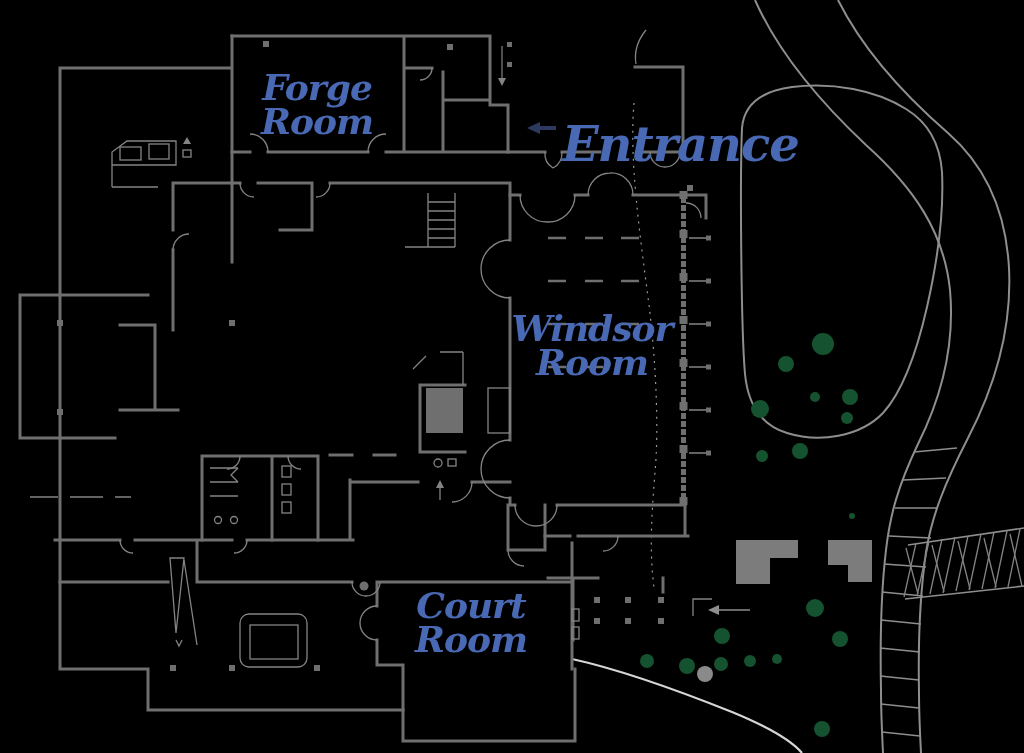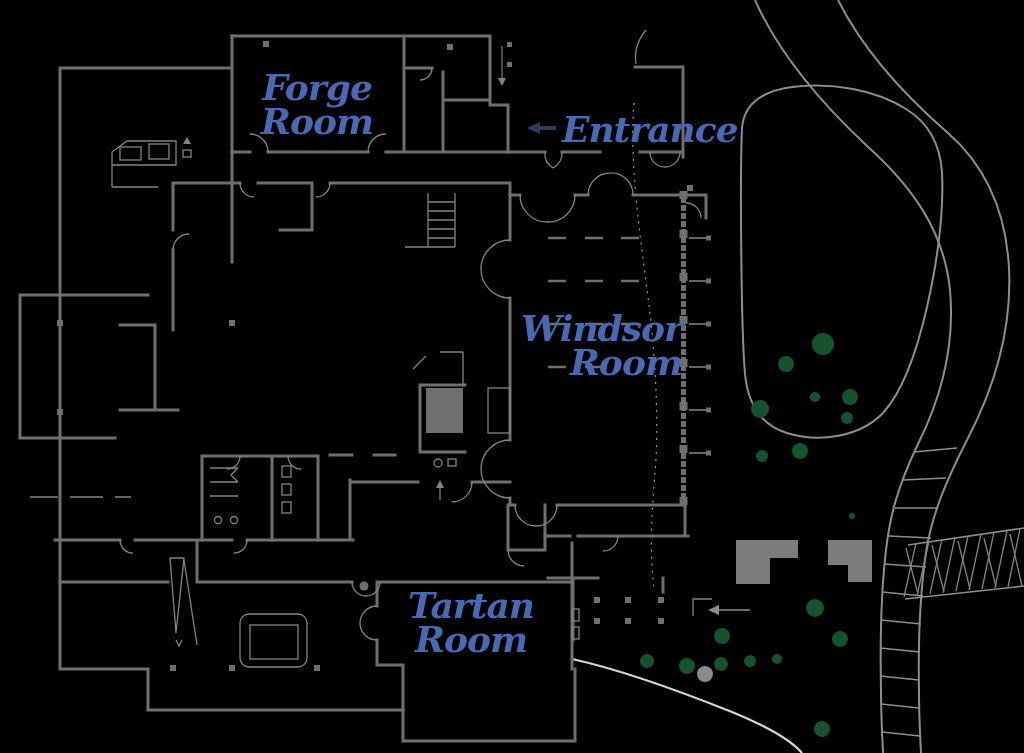--- a/index.html
+++ b/index.html
@@ -9,21 +9,21 @@
   }
   html,body{margin:0;padding:0;background:var(--bg);}
   #stage{position:relative;width:1024px;height:753px;background:var(--bg);overflow:hidden;
          font-family:"DejaVu Serif", serif;}
   svg{position:absolute;left:0;top:0;}
   .room-label{position:absolute;color:var(--labelBlue);font-style:italic;font-weight:700;
               font-size:36px;line-height:.95;text-align:center;letter-spacing:-1px;
               font-family:"DejaVu Serif", serif; white-space:nowrap;}
   .room-label span{display:block;}
   .entrance-label{position:absolute;color:var(--labelBlue);font-style:italic;font-weight:700;
-              font-size:36px;letter-spacing:-1px;font-family:"DejaVu Serif", serif;}
+              font-size:48px;letter-spacing:-1px;font-family:"DejaVu Serif", serif;margin-top:8px;}
   .w{stroke:var(--wall);stroke-width:3;fill:none;stroke-linecap:square;}
   .wt{stroke:var(--wallThin);stroke-width:1.3;fill:none;}
   .rd{stroke:var(--road);stroke-width:2;fill:none;}
   .rg{stroke:var(--road);stroke-width:1.5;fill:none;}
   .dash{stroke:var(--wall);stroke-width:2.4;fill:none;}
   .sq{fill:var(--wall);}
 </style>
 </head>
 <body>
 
@@ -259,23 +259,23 @@
 
 <div class="room-label" style="left:227px;top:70px;width:180px;">
   <span>Forge</span>
   <span>Room</span>
 </div>
 
 <div class="entrance-label" style="left:562px;top:108px;">
   <span>Entrance</span>
 </div>
 
-<div class="room-label" style="left:502px;top:311px;width:180px;text-align:right;">
+<div class="room-label" style="left:502px;top:311px;width:180px;">
   <span>Windsor</span>
   <span>Room</span>
 </div>
 
 <div class="room-label" style="left:381px;top:588px;width:180px;">
-  <span>Tartan</span>
+  <span>Court</span>
   <span>Room</span>
 </div>
 
 </div>
 
 </body></html>

